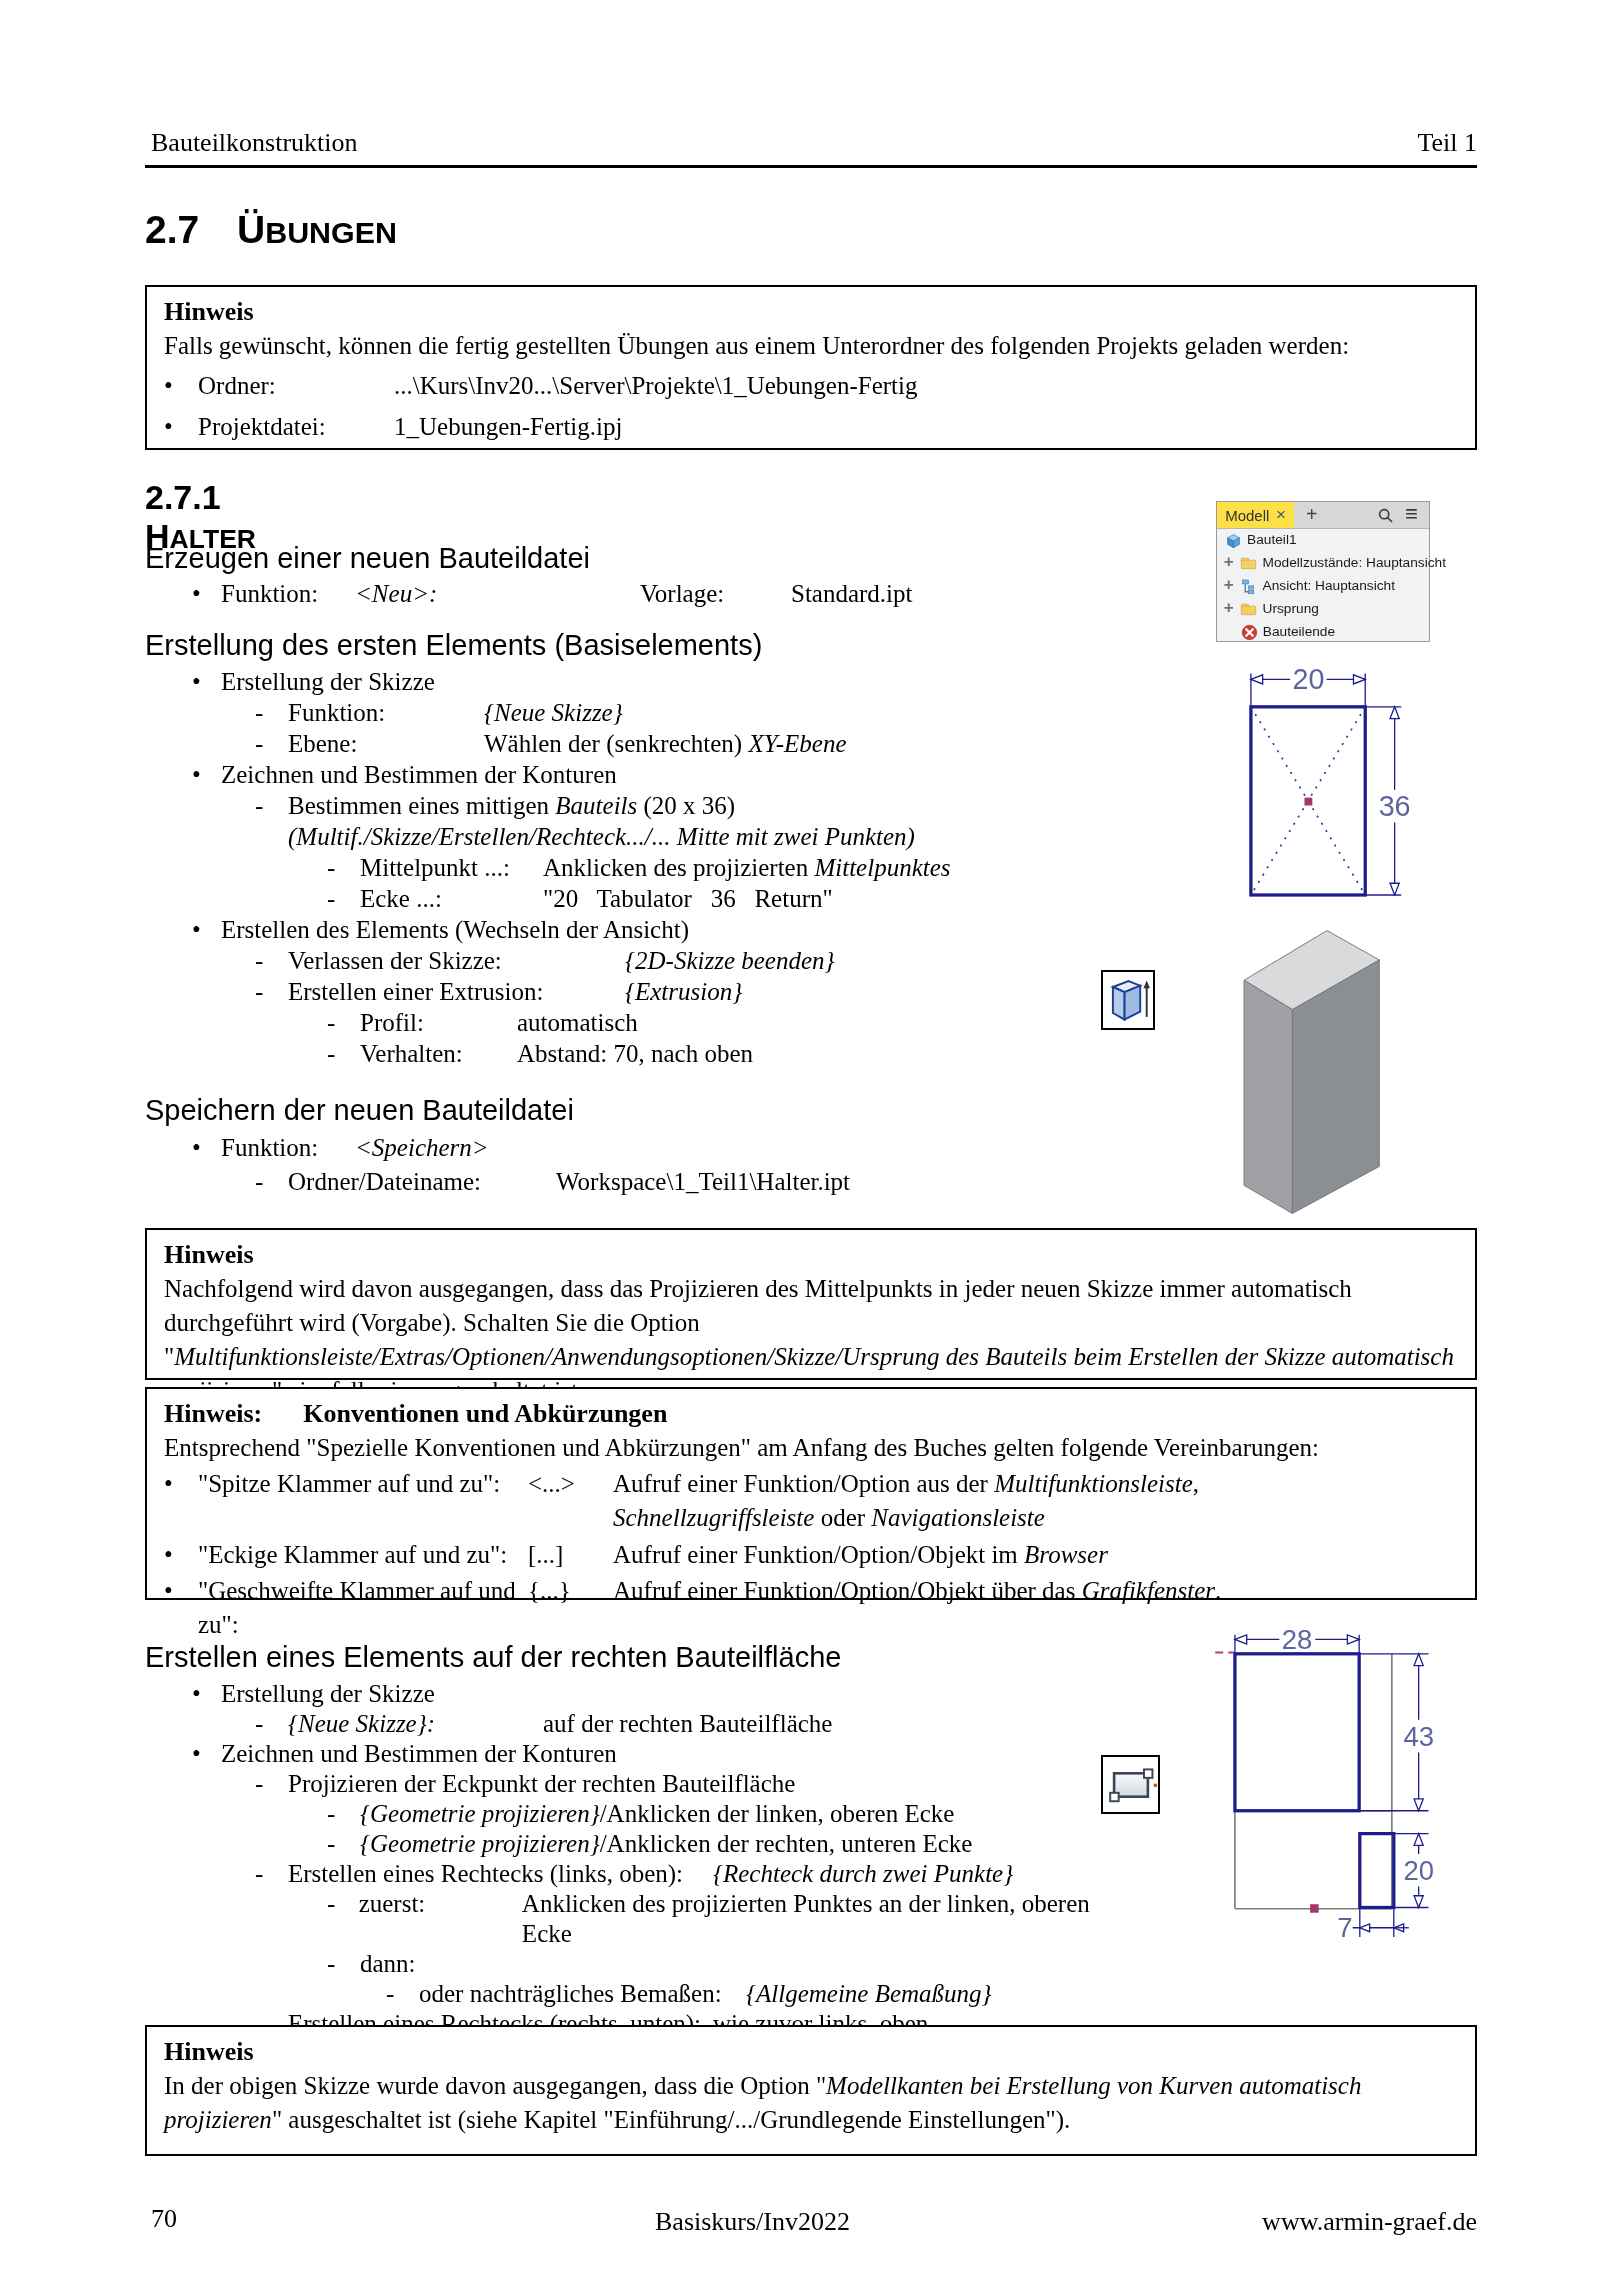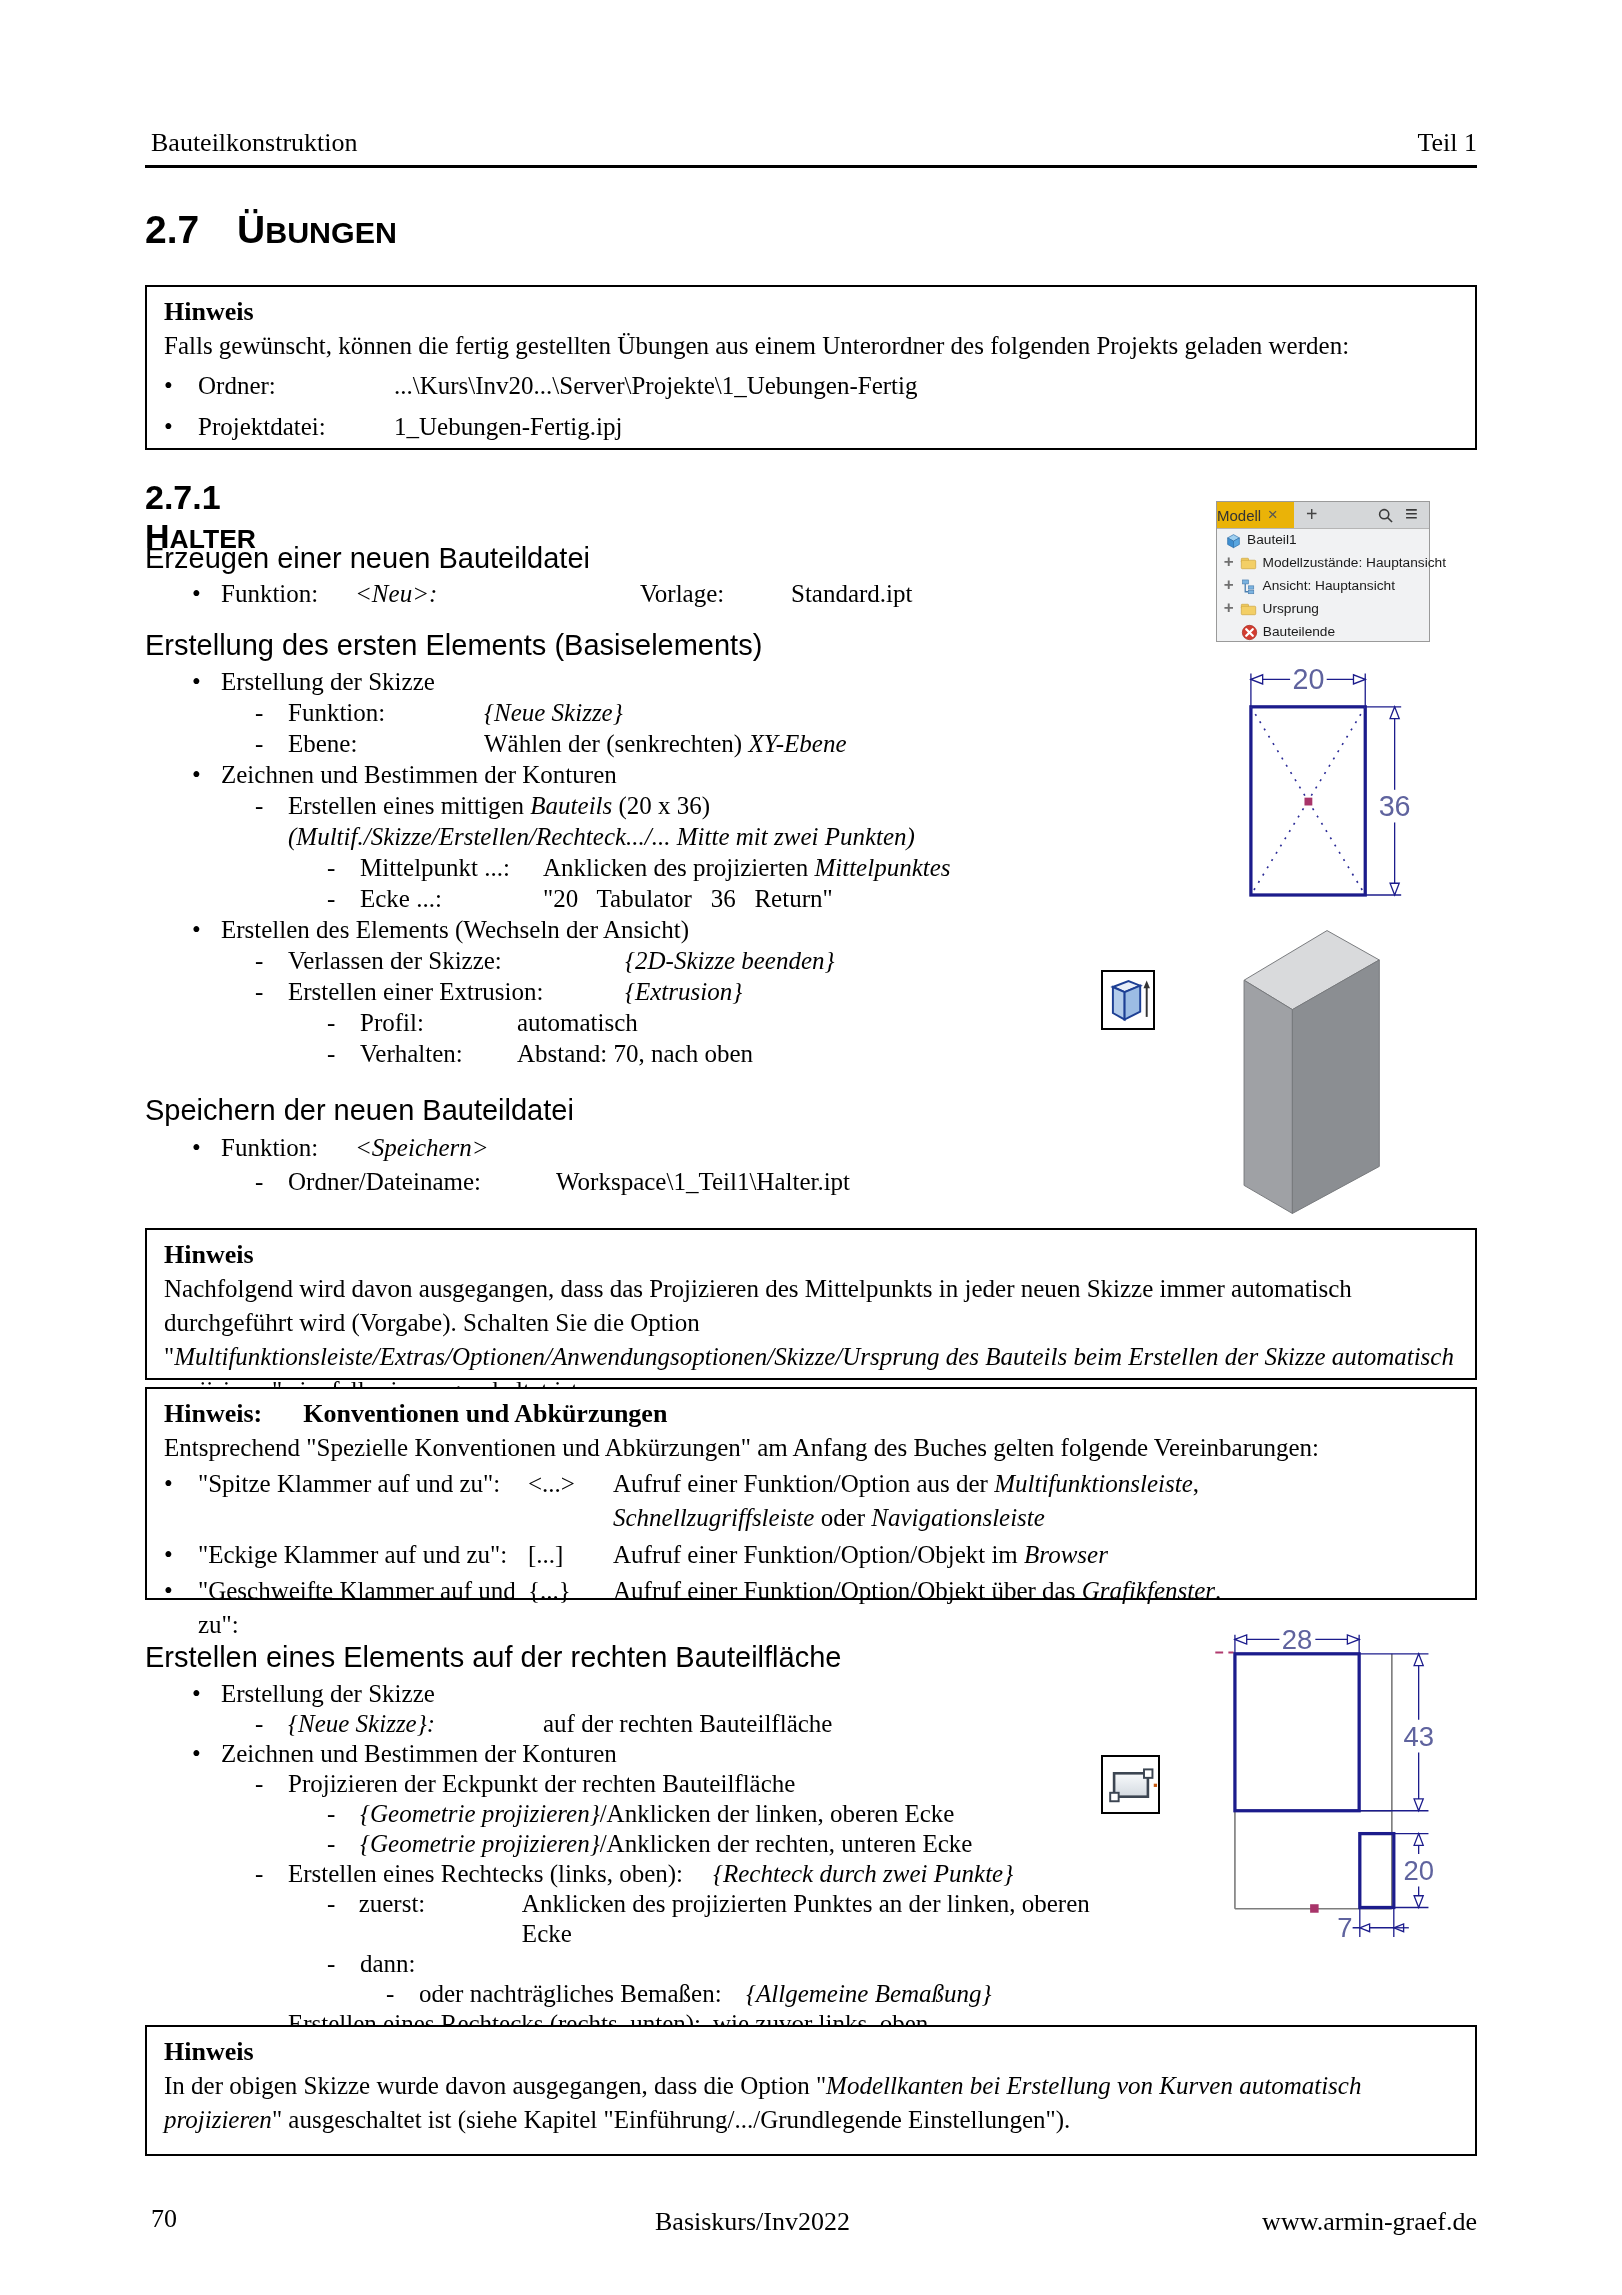--- a/index.html
+++ b/index.html
@@ -30,22 +30,22 @@
   .p4{padding-left:194px;}   
   .cd{width:33px;}           
   
   .pgtext{font-size:26px;}
   .rule{background:#000;height:3.3px;}
   
   .panel{background:#f1f2f3;border:1.3px solid #9a9a9a;box-sizing:border-box;
          font-family:"Liberation Sans",sans-serif;}
   .tabbar{position:absolute;left:0;top:0;right:0;height:26px;background:#d5d7d9;
           border-bottom:0.7px solid #b5b5b5;}
-  .tab-active{position:absolute;left:0;top:0;width:77px;height:26px;background:#eab308;
-              display:flex;align-items:center;gap:6.5px;
+  .tab-active{position:absolute;left:0;top:0;width:77px;height:26px;background:#fde047;
+              display:flex;align-items:center;justify-content:center;gap:6.5px;
               font-size:15px;color:#333;}
   .tree-row{position:absolute;height:22px;display:flex;gap:5.2px;
             font-size:13.7px;color:#1a1a1a;white-space:nowrap;}
   .expander{color:#707070;font-size:17px;font-weight:bold;width:13px;text-align:center;line-height:13px;}
   
   .iconbox{border:2.6px solid #000;box-sizing:border-box;background:#fff;
            display:flex;align-items:center;justify-content:center;}
 </style>
 </head>
 <body>
@@ -162,21 +162,21 @@
     <span class="cd">-</span>
     <span style="width:196px;">Ebene:</span>
     <span><span>Wählen der (senkrechten) </span><span class="it">XY-Ebene</span></span>
   </div>
   <div class="lrow">
     <span class="cb1">•</span>
     <span>Zeichnen und Bestimmen der Konturen</span>
   </div>
   <div class="lrow p2">
     <span class="cd">-</span>
-    <span><span>Erstellen eines mittigen </span><span class="it">Bauteils</span><span> (20 x 36)</span></span>
+    <span><span>Bestimmen eines mittigen </span><span class="it">Bauteils</span><span> (20 x 36)</span></span>
   </div>
   <div class="lrow" style="padding-left:96px;">
     <span class="it">(Multif./Skizze/Erstellen/Rechteck.../... Mitte mit zwei Punkten)</span>
   </div>
   <div class="lrow p3">
     <span class="cd">-</span>
     <span style="width:183px;">Mittelpunkt ...:</span>
     <span><span>Anklicken des projizierten </span><span class="it">Mittelpunktes</span></span>
   </div>
   <div class="lrow p3">

